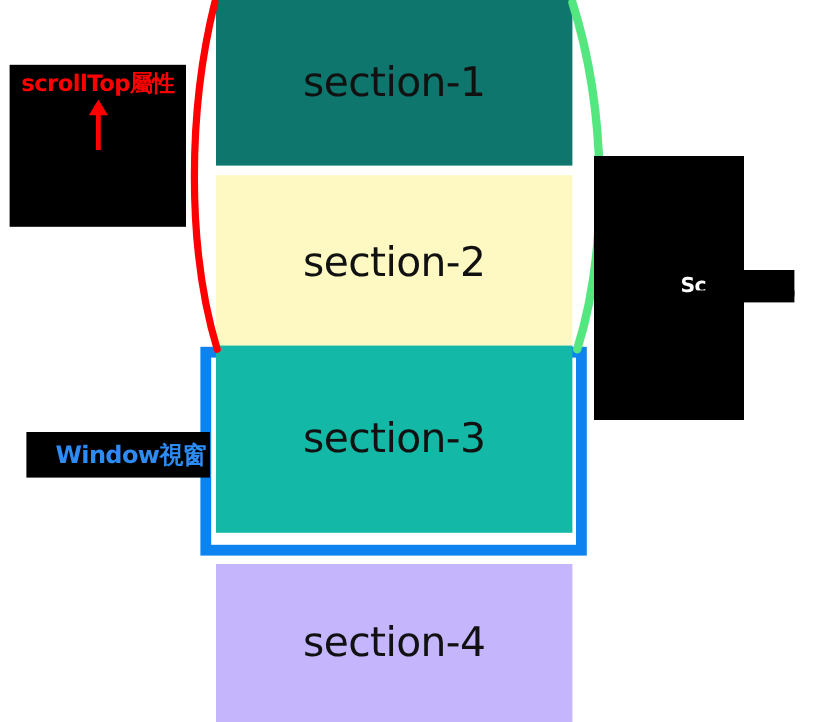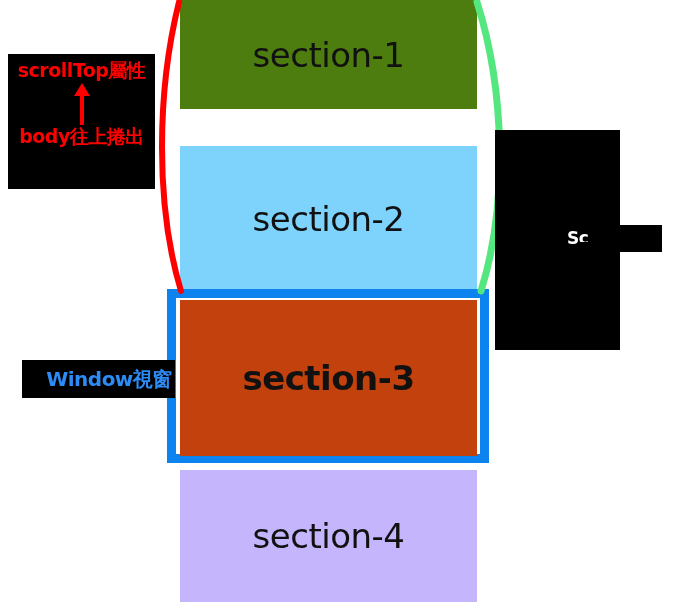--- a/index.html
+++ b/index.html
@@ -34,23 +34,23 @@
   }
   .section-label {
     font-size: 34px;
     color: #111111;
     font-family: "DejaVu Sans", sans-serif;
     letter-spacing: -0.5px;
     line-height: 1;
     white-space: nowrap;
   }
 
-  #section-1 { top: 0px;   height: 109px; background: #4d7c0f; }
-  #section-2 { top: 146px; height: 146px; background: #7dd3fc; }
-  #section-3 { top: 300px; height: 156px; background: #c2410c; z-index: 6; font-weight: bold; }
+  #section-1 { top: 0px;   height: 138px; background: #0f766e; }
+  #section-2 { top: 146px; height: 146px; background: #fef9c3; }
+  #section-3 { top: 288px; height: 156px; background: #14b8a6; z-index: 6; }
   #section-4 { top: 470px; height: 132px; background: #c4b5fd; }
 
   
   #window-frame {
     position: absolute;
     left: 167px;
     top: 289px;
     width: 322px;
     height: 174px;
     border: 9px solid #0C83EE;
@@ -209,21 +209,20 @@
     <path d="M 179 2 C 157 90, 155 205, 181 291" stroke="#FF0000" stroke-width="6" fill="none" stroke-linecap="round"></path>
     <path d="M 477 2 C 505 90, 508 205, 481 291" stroke="#55E77F" stroke-width="7" fill="none" stroke-linecap="round"></path>
   </svg>
 
   <div class="callout" id="callout-scrolltop">
     <div class="red-text" id="scrolltop-attr-label">scrollTop屬性</div>
     <div id="up-arrow">
       <div class="head"></div>
       <div class="shaft"></div>
     </div>
-    <div class="red-text" id="scroll-dist-line1">body往上捲出</div>
   </div>
 
   <div class="callout" id="callout-window">
     <span id="window-label">Window視窗</span>
   </div>
 
   <div class="callout" id="callout-scrollheight">
     <span id="scrollheight-text">Sc</span>
   </div>
   <div id="scrollheight-occluder"></div>

